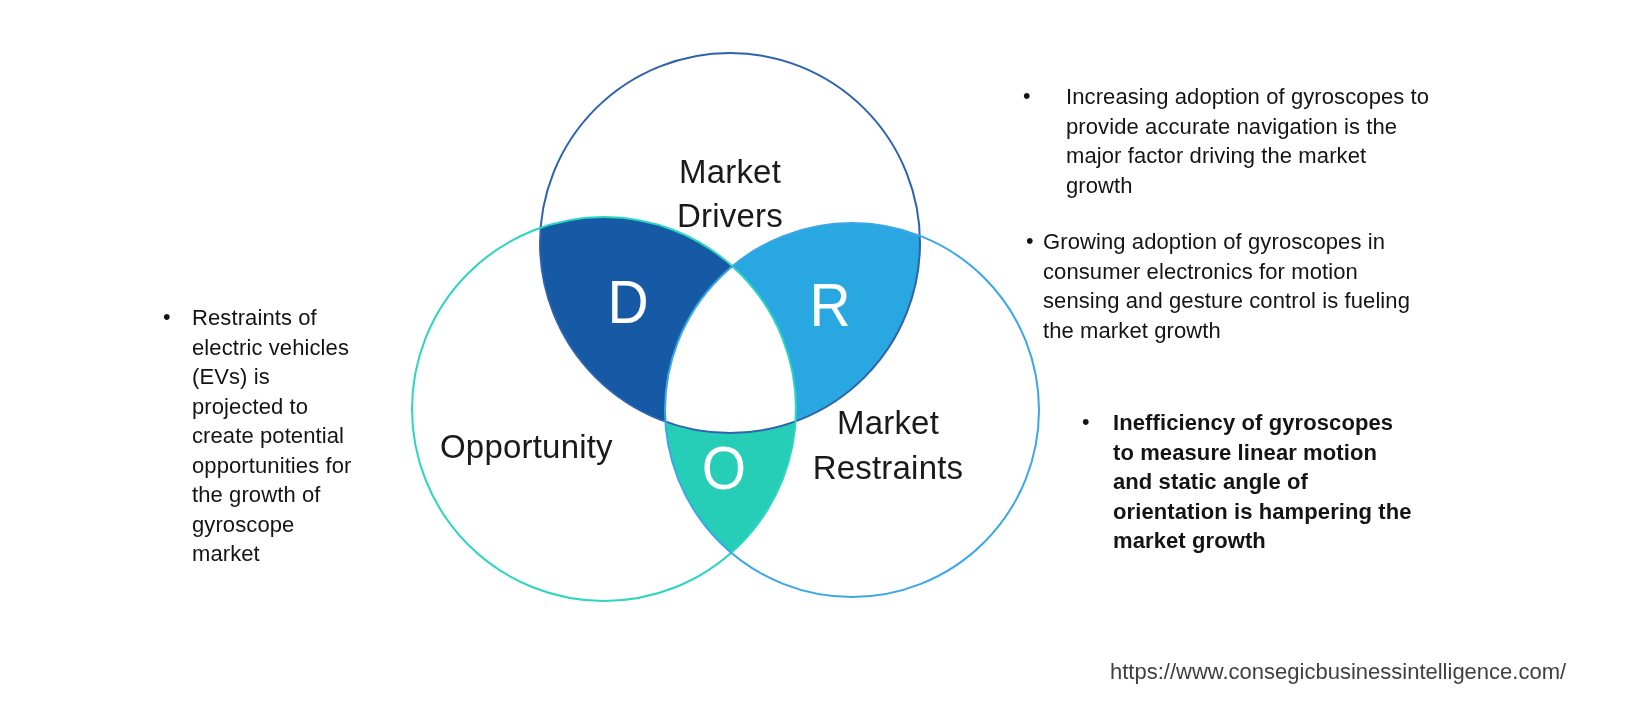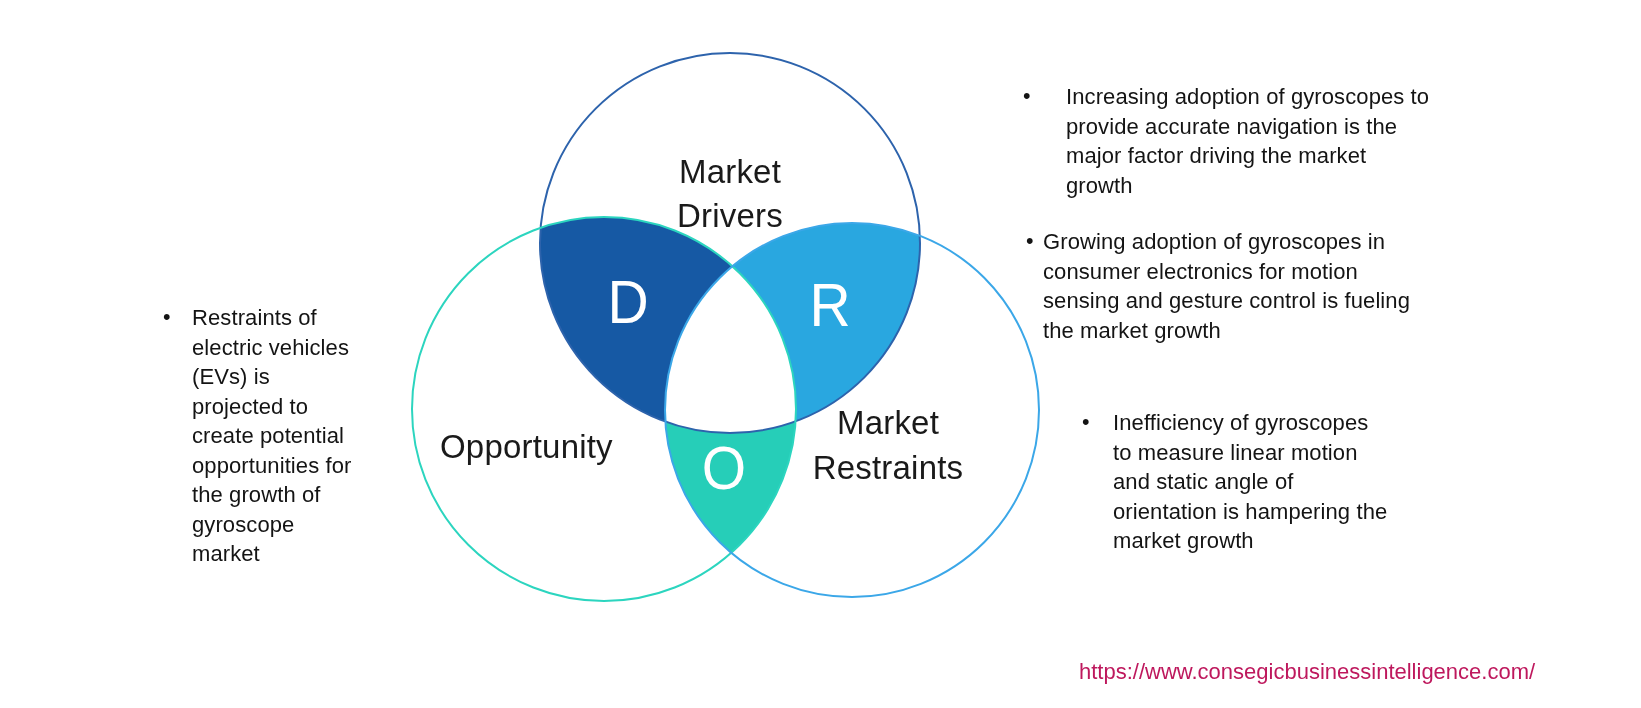--- a/index.html
+++ b/index.html
@@ -31,25 +31,25 @@
   .bullet-dot {
     position: absolute; color: #141414; font-size: 21.5px; line-height: 29.5px;
   }
   .bl-dot  { left: 163px;  top: 303px; }
   .bl-text { left: 192px;  top: 303px; width: 230px; }
   .b1-dot  { left: 1023px; top: 82px; }
   .b1-text { left: 1066px; top: 82px;  width: 420px; }
   .b2-dot  { left: 1026px; top: 227px; }
   .b2-text { left: 1043px; top: 227px; width: 430px; }
   .b3-dot  { left: 1082px; top: 408px; }
-  .b3-text { left: 1113px; top: 408px; width: 360px; }
+  .b3-text { left: 1113px; top: 408px; width: 360px; font-weight: bold; }
 
   .source-url {
-    position: absolute; left: 1079px; top: 659px;
-    color: #be185d; font-size: 22px; line-height: 26px;
+    position: absolute; left: 1110px; top: 659px;
+    color: #404040; font-size: 22px; line-height: 26px;
   }
 </style>
 </head>
 <body>
 
 <div class="stage">
 
   <svg class="venn-svg" viewBox="0 0 1641 708" aria-hidden="true">
     <defs>
       <clipPath id="clipA">

